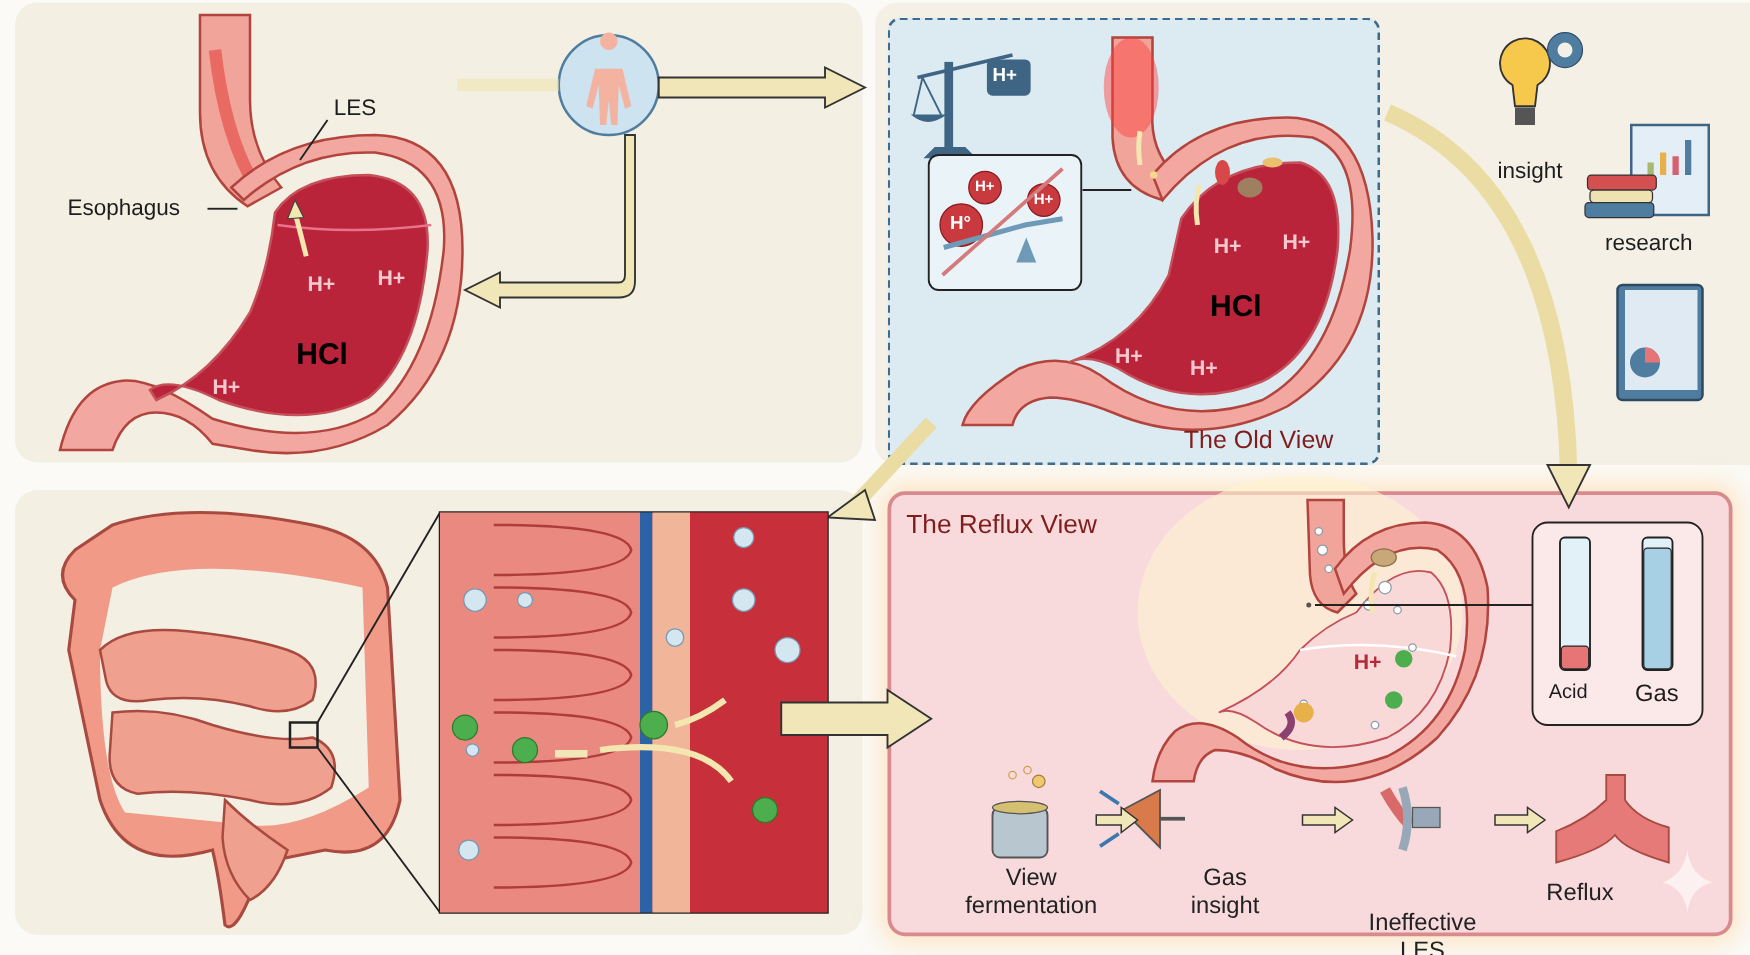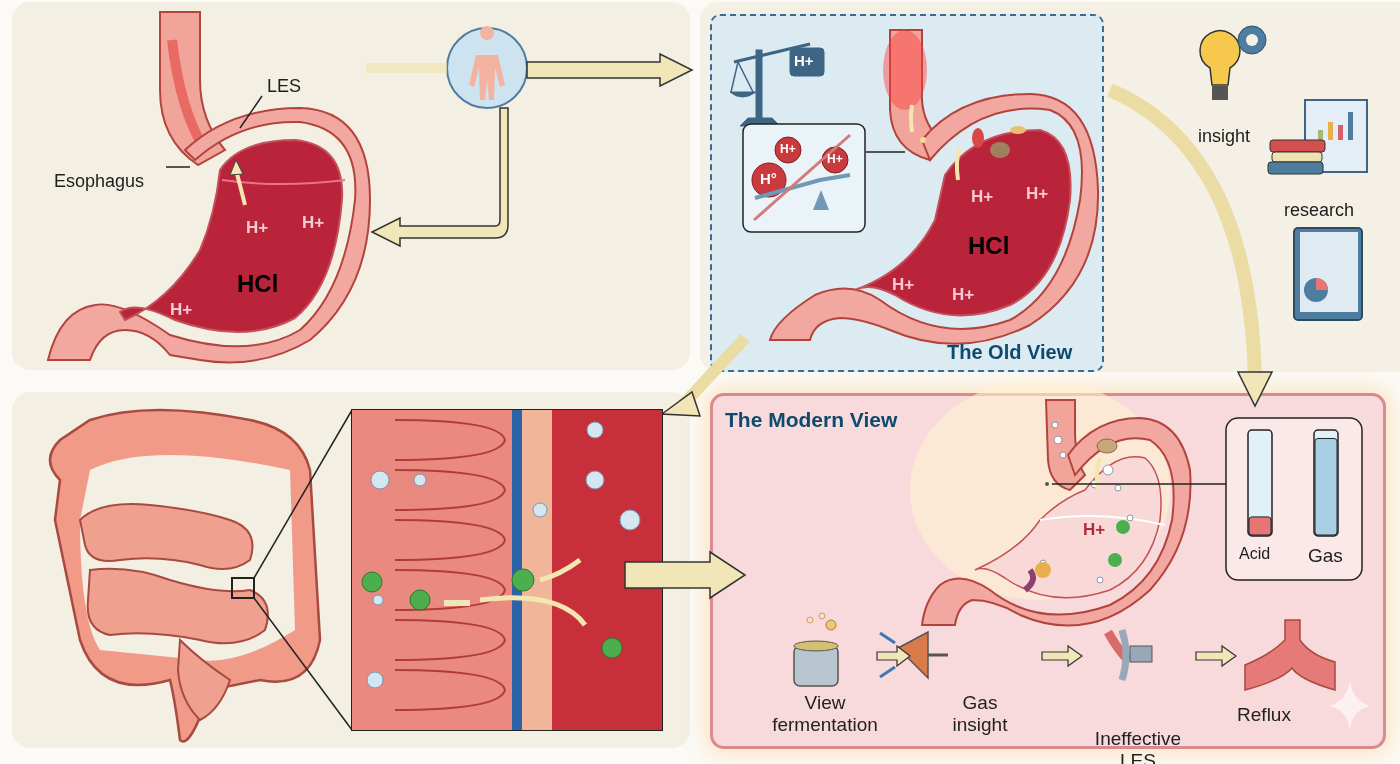--- a/index.html
+++ b/index.html
@@ -7,21 +7,21 @@
   body { position: relative; font-family: "Liberation Sans", "DejaVu Sans", sans-serif; color: #1f1f1f; }
   .abs { position: absolute; }
   .panel { position: absolute; border-radius: 18px; background: #f3efe3; }
   #panel-tl { left: 12px; top: 2px; width: 678px; height: 368px; }
   #panel-bl { left: 12px; top: 392px; width: 678px; height: 356px; }
   #panel-tr { left: 700px; top: 2px; width: 700px; height: 370px; background: #f4f0e5; border-radius: 18px 0 0 18px; }
   #old-view { left: 710px; top: 14px; width: 394px; height: 358px; background: #dcebf2; border: 2px dashed #3e6a8c; border-radius: 10px; }
   #modern-view { left: 710px; top: 393px; width: 676px; height: 356px; background: #f8dadc; border: 3px solid #d88a8f; border-radius: 14px;
     box-shadow: 0 0 18px 6px rgba(255,214,160,0.55); }
   .label { position: absolute; font-size: 18px; color: #1d1d1d; white-space: nowrap; }
-  .title { position: absolute; font-weight: bold; font-size: 21px; color: #0c4a6e; white-space: nowrap; }
+  .title { position: absolute; font-weight: normal; font-size: 21px; color: #7f1d1d; white-space: nowrap; }
   .ion { position: absolute; font-weight: bold; color: #f6c9cf; font-size: 17px; }
   .ion-big { position: absolute; font-weight: bold; color: #000000; font-size: 24px; }
   .step-label { position: absolute; text-align: center; font-size: 19px; line-height: 22px; color: #222; width: 160px; }
   svg { position: absolute; overflow: visible; }
   .ref { position: absolute; font-size: 13px; color: #0f172a; margin-top: 48px; }
 </style>
 </head>
 <body>
 
 <div id="panel-tl" class="panel"></div>
@@ -47,21 +47,21 @@
   <path d="M230 175 L236 160 L243 174 Z" fill="#f4e6b0" stroke="#444" stroke-width="1"></path>
 
   <circle cx="487" cy="68" r="40" fill="#cde3f0" stroke="#4f7da0" stroke-width="2"></circle>
   <path d="M487 40 a7 7 0 1 1 0.1 0 M476 55 L498 55 L505 85 L500 87 L495 68 L494 100 L489 100 L487 80 L485 100 L480 100 L479 68 L474 87 L469 85 Z" fill="#f3b3a0"></path>
 
   <path d="M366 68 L447 68" stroke="#f1e6b8" stroke-width="10" opacity="0.7"></path>
   <path d="M527 62 L660 62 L660 54 L692 70 L660 86 L660 78 L527 78 Z" fill="#f1e6b8" stroke="#333" stroke-width="1.5"></path>
   <path d="M508 108 L508 225 Q508 238 495 238 L400 238 L400 246 L372 232 L400 218 L400 226 L495 226 Q500 226 500 220 L500 108 Z" fill="#f1e6b8" stroke="#333" stroke-width="1.5"></path>
 </svg>
 <div class="label" style="left:267px;top:76px">LES</div>
-<div class="label" style="left:54px;top:171px">Esophagus</div>
+<div class="label" style="left:54px;top:156px">Esophagus</div>
 <div class="ion" style="left:246px;top:218px">H+</div>
 <div class="ion" style="left:302px;top:213px">H+</div>
 <div class="ion" style="left:170px;top:300px">H+</div>
 <div class="ion-big" style="left:237px;top:270px">HCl</div>
 
 <svg width="1400" height="380" style="left:0;top:0">
 
   <g stroke="#3f6585" fill="#3f6585">
     <rect x="756" y="50" width="6" height="70"></rect>
     <path d="M740 126 L780 126 L772 118 L748 118 Z"></path>
@@ -128,21 +128,21 @@
 <div class="abs" style="left:760px;top:170px;color:#fff;font-weight:bold;font-size:15px">H°</div>
 <div class="abs" style="left:780px;top:142px;color:#fff;font-weight:bold;font-size:12px">H+</div>
 <div class="abs" style="left:827px;top:152px;color:#fff;font-weight:bold;font-size:12px">H+</div>
 <div class="ion" style="left:971px;top:187px">H+</div>
 <div class="ion" style="left:1026px;top:184px">H+</div>
 <div class="ion" style="left:892px;top:275px">H+</div>
 <div class="ion" style="left:952px;top:285px">H+</div>
 <div class="ion-big" style="left:968px;top:232px">HCl</div>
 <div class="title" style="left:947px;top:341px;font-size:20px">The Old View</div>
 <div class="label" style="left:1198px;top:126px">insight</div>
-<div class="label" style="left:1284px;top:200px">research</div>
+<div class="label" style="left:1284px;top:184px">research</div>
 
 <svg width="700" height="764" style="left:0;top:0">
 
   <path d="M60 480 Q40 460 60 440 L90 420 Q150 400 250 420 Q300 430 310 470 L320 640 Q310 690 260 680 L210 690 Q190 750 180 740 Q175 700 170 680 Q100 700 80 640 L55 520 Z" fill="#f19a88" stroke="#a84a40" stroke-width="2.5"></path>
   <path d="M90 470 Q150 440 290 470 L295 630 Q240 665 200 660 L100 650 Q80 620 80 520 Z" fill="#f3efe3"></path>
 
   <g fill="#f0a08e" stroke="#a84a40" stroke-width="2">
     <path d="M80 520 Q100 500 150 505 Q200 510 230 520 Q260 530 250 560 Q230 575 200 565 Q160 555 120 560 Q90 565 85 545 Z"></path>
     <path d="M90 570 Q130 565 170 580 Q220 595 250 590 Q275 600 265 630 Q240 650 200 640 Q150 630 110 635 Q85 630 88 600 Z"></path>
     <path d="M180 640 Q200 660 230 680 Q220 710 200 720 Q180 700 178 670 Z"></path>
@@ -243,21 +243,21 @@
   <g>
     <path d="M1245 665 Q1270 655 1285 640 L1285 620 L1300 620 L1300 640 Q1310 655 1335 662 L1335 690 Q1300 680 1292 668 Q1282 680 1245 690 Z" fill="#e57a78" stroke="#a84a40" stroke-width="1.5"></path>
   </g>
   <g fill="#f1e6b8" stroke="#333" stroke-width="1.2">
     <path d="M877 652 L897 652 L897 646 L910 656 L897 666 L897 660 L877 660 Z"></path>
     <path d="M1042 652 L1068 652 L1068 646 L1082 656 L1068 666 L1068 660 L1042 660 Z"></path>
     <path d="M1196 652 L1222 652 L1222 646 L1236 656 L1222 666 L1222 660 L1196 660 Z"></path>
   </g>
   <path d="M1350 680 Q1352 700 1370 706 Q1352 710 1350 730 Q1347 710 1330 706 Q1347 700 1350 680 Z" fill="#fff" opacity="0.6"></path>
 </svg>
-<div class="title" style="left:725px;top:408px">The Modern View</div>
+<div class="title" style="left:725px;top:408px">The Reflux View</div>
 <div class="abs" style="left:1083px;top:520px;color:#b42a3a;font-weight:bold;font-size:17px">H+</div>
 <div class="label" style="left:1239px;top:545px;font-size:16px">Acid</div>
 <div class="label" style="left:1308px;top:545px;font-size:19px">Gas</div>
 
 <div class="step-label" style="left:745px;top:692px">
   <div>View</div>
     <div>fermentation</div>
 </div>
 <div class="step-label" style="left:900px;top:692px">
   <div>Gas</div>

